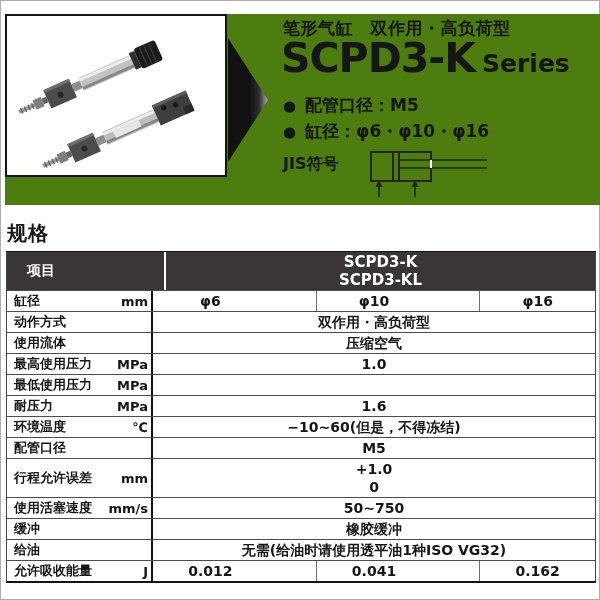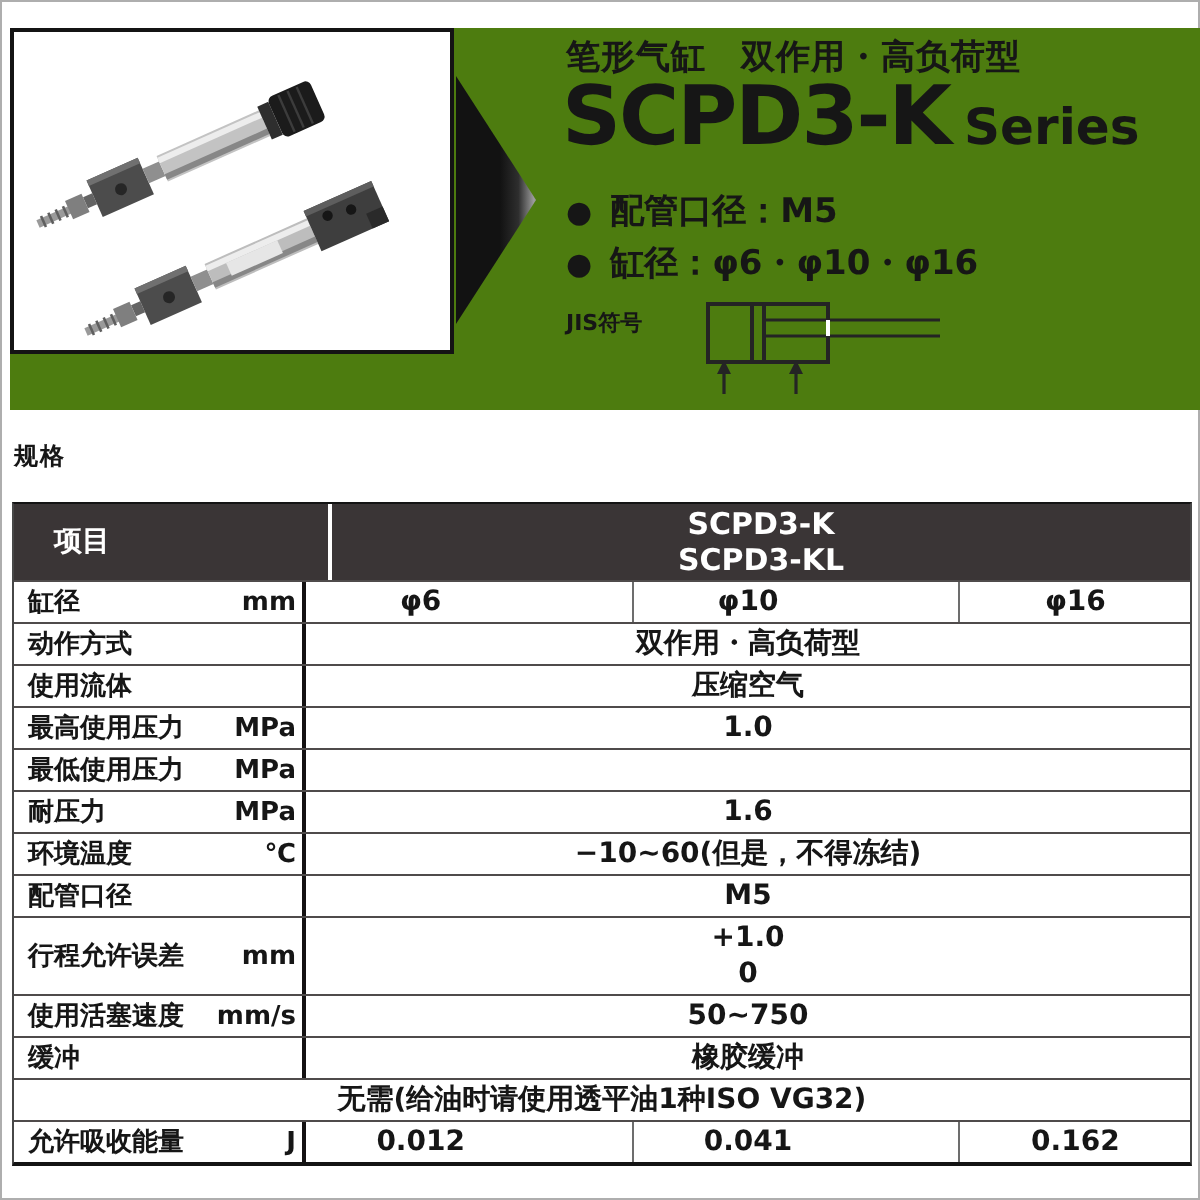--- a/index.html
+++ b/index.html
@@ -19,24 +19,24 @@
   }
   .subtitle{position:absolute;left:278px;top:3px;font-size:17px;font-weight:bold;letter-spacing:.5px;white-space:nowrap;}
   .series-line{position:absolute;left:276px;top:20px;white-space:nowrap;}
   .series-name{font-size:41px;font-weight:900;letter-spacing:-1px;}
   .series-suffix{font-size:25px;font-weight:bold;margin-left:7px;}
   .bullet{position:absolute;left:278px;display:flex;align-items:center;font-size:17px;font-weight:bold;white-space:nowrap;}
   .bullet .dot{font-size:15px;margin-right:9px;}
   .bullet1{top:80px;}
   .bullet2{top:106px;}
   .jis-row{position:absolute;left:278px;top:136px;display:flex;align-items:flex-start;}
-  .jis-label{font-size:11px;font-weight:bold;margin-top:4px;}
+  .jis-label{font-size:16px;font-weight:bold;margin-top:4px;}
   .jis-sym{margin-left:31px;}
   
-  .spec-heading{position:absolute;left:7px;top:220px;font-size:12px;font-weight:bold;letter-spacing:1px;}
+  .spec-heading{position:absolute;left:7px;top:220px;font-size:20px;font-weight:bold;letter-spacing:1px;}
   .spec-table{
     position:absolute;left:6px;top:251px;width:588px;
     border:1px solid #474747;border-bottom:2px solid #141414;border-top:1px solid #141414;
     background:#ffffff;
   }
   .spec-header{display:flex;align-items:stretch;background:#3a3536;color:#ffffff;min-height:38px;}
   .h-item{flex:0 0 137px;display:flex;align-items:center;padding-left:20px;border-right:2px solid #ffffff;font-size:14px;font-weight:bold;}
   .h-models{flex:1 1 0;display:flex;flex-direction:column;align-items:center;justify-content:center;font-size:15px;font-weight:bold;line-height:18px;}
   .t-row{display:flex;align-items:stretch;border-top:1px solid #4f4b4b;min-height:20px;}
   .t-label{
@@ -249,20 +249,24 @@
         <div class="t-row">
           <div class="t-label">
             <span>缓冲</span>
             <span class="unit"></span>
           </div>
           <div class="t-vals">
             <div class="t-cell" style="flex: 1 1 0px;">橡胶缓冲</div>
           </div>
         </div>
         <div class="t-row">
+          <div class="t-label">
+            <span>给油</span>
+            <span class="unit"></span>
+          </div>
           <div class="t-vals">
             <div class="t-cell" style="flex: 1 1 0px;">无需(给油时请使用透平油1种ISO VG32)</div>
           </div>
         </div>
         <div class="t-row">
           <div class="t-label">
             <span>允许吸收能量</span>
             <span class="unit">J</span>
           </div>
           <div class="t-vals">

